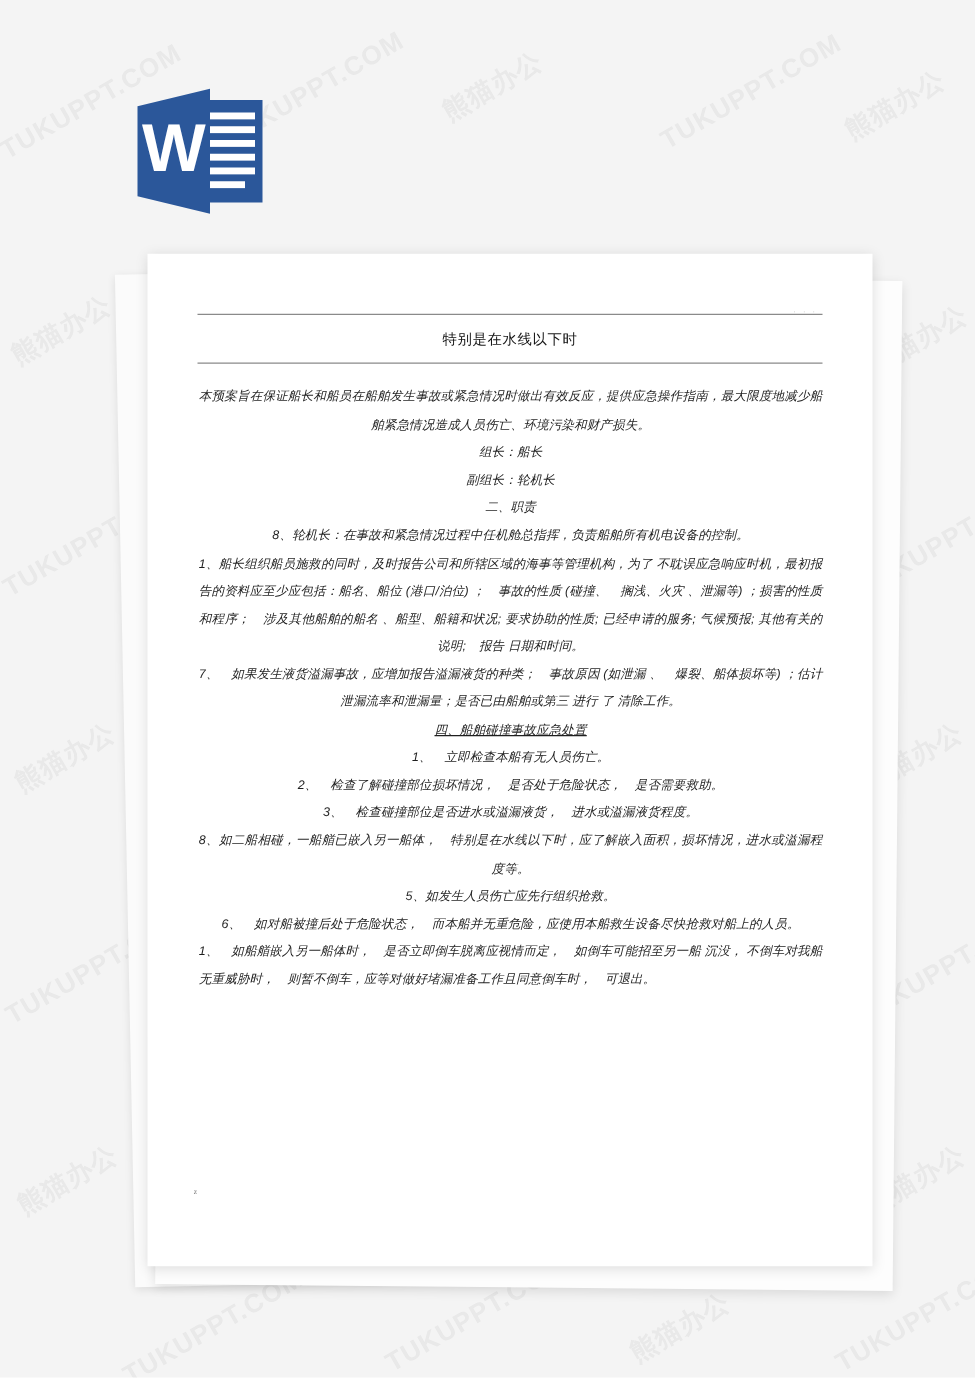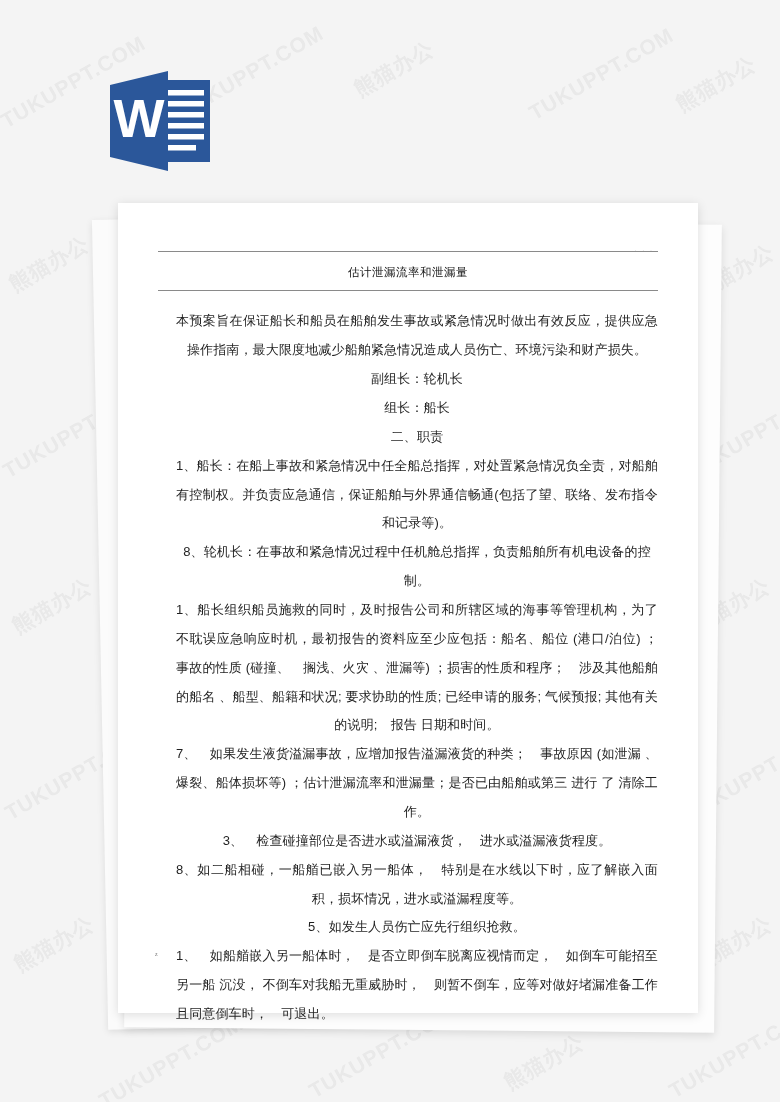--- a/index.html
+++ b/index.html
@@ -128,25 +128,26 @@
     text-align: center;
     font-size: 11.5px;
     font-weight: normal;
     color: #141414;
     letter-spacing: 0.5px;
     margin: 0;
     line-height: 1.6;
   }
 
   p.para {
-    margin: 0 0 0 18px;
-    font-size: 13px;
+    margin: 0 0 0 1px;
+    font-size: 10px;
     line-height: 2.22;
     color: #1f1f1f;
     letter-spacing: 0.15px;
+    font-style: italic;
   }
   p.center { text-align: center; }
   p.just   { text-align: justify; text-align-last: center; }
   p.justl  { text-align: justify; }
   p.underline-head { text-align: center; }
   p.underline-head span.u { text-decoration: underline; }
   .u { text-decoration: underline; }
 
   #page-mark-z {
     position: absolute;
@@ -164,36 +165,39 @@
   <div class="sheet" id="sheet-back2"></div>
   <div class="sheet" id="sheet-back1"></div>
 
   <div class="sheet" id="sheet-front">
     <div id="page-body">
 
       <div id="header-dots">· · ·</div>
 
       <div class="rule" id="rule-top"></div>
 
-      <h1 id="doc-heading">估计泄漏流率和泄漏量</h1>
+      <h1 id="doc-heading">特别是在水线以下时</h1>
 
       <div class="rule" id="rule-bottom"></div>
 
       <div id="paragraph-container">
           <p class="para just">本预案旨在保证船长和船员在船舶发生事故或紧急情况时做出有效反应，提供应急操作指南，最大限度地减少船舶紧急情况造成人员伤亡、环境污染和财产损失。</p>
+          <p class="para center">组长：船长</p>
           <p class="para center">副组长：轮机长</p>
-          <p class="para center">组长：船长</p>
           <p class="para center">二、职责</p>
-          <p class="para just">1、船长：在船上事故和紧急情况中任全船总指挥，对处置紧急情况负全责，对船舶有控制权。并负责应急通信，保证船舶与外界通信畅通(包括了望、联络、发布指令和记录等)。</p>
           <p class="para center">8、轮机长：在事故和紧急情况过程中任机舱总指挥，负责船舶所有机电设备的控制。</p>
           <p class="para just">1、船长组织船员施救的同时，及时报告公司和所辖区域的海事等管理机构，为了 不耽误应急响应时机，最初报告的资料应至少应包括：船名、船位 (港口/泊位) ；　事故的性质 (碰撞、　搁浅、火灾 、泄漏等) ；损害的性质和程序；　涉及其他船舶的船名 、船型、船籍和状况; 要求协助的性质; 已经申请的服务; 气候预报; 其他有关的说明;　报告 日期和时间。</p>
           <p class="para just">7、　如果发生液货溢漏事故，应增加报告溢漏液货的种类；　事故原因 (如泄漏 、　爆裂、船体损坏等) ；估计泄漏流率和泄漏量；是否已由船舶或第三 进行 了 清除工作。</p>
+          <p class="para underline-head"><span class="u">四、船舶碰撞事故应急处置</span></p>
+          <p class="para center">1、　立即检查本船有无人员伤亡。</p>
+          <p class="para center">2、　检查了解碰撞部位损坏情况，　是否处于危险状态，　是否需要救助。</p>
           <p class="para center">3、　检查碰撞部位是否进水或溢漏液货，　进水或溢漏液货程度。</p>
           <p class="para just">8、如二船相碰，一船艏已嵌入另一船体，　特别是在水线以下时，应了解嵌入面积，损坏情况，进水或溢漏程度等。</p>
           <p class="para center">5、如发生人员伤亡应先行组织抢救。</p>
+          <p class="para just">6、　如对船被撞后处于危险状态，　而本船并无重危险，应使用本船救生设备尽快抢救对船上的人员。</p>
           <p class="para justl">1、　如船艏嵌入另一船体时，　是否立即倒车脱离应视情而定，　如倒车可能招至另一船 沉没， 不倒车对我船无重威胁时，　则暂不倒车，应等对做好堵漏准备工作且同意倒车时，　可退出。</p>
         </div>
 
       <div id="page-mark-z">z</div>
     </div>
   </div>
 </div>
 
 <div id="wm-layer">
     <div class="wm en" style="left: -8px; top: 70px;">TUKUPPT.COM</div>

